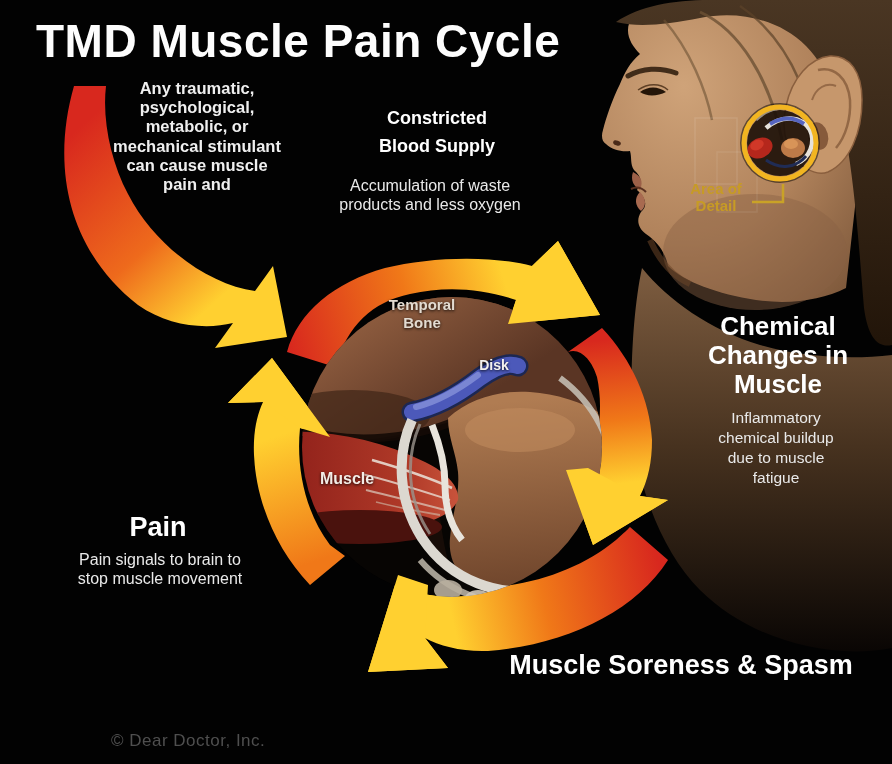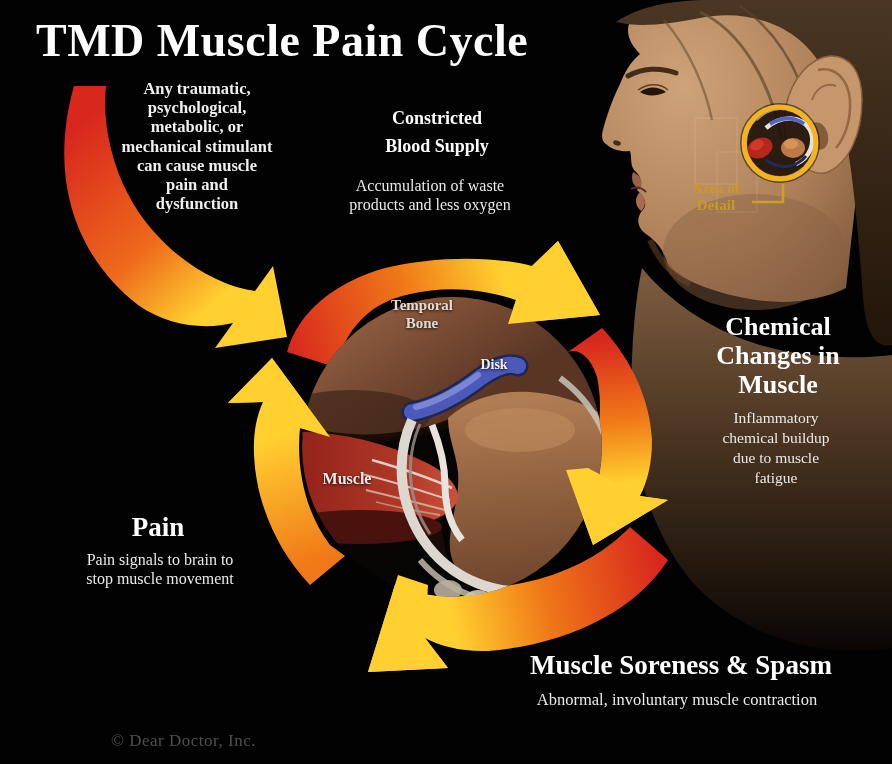--- a/index.html
+++ b/index.html
@@ -1,17 +1,17 @@
 <!DOCTYPE html>
 <html><head>
 <meta charset="utf-8">
 <style>
   html,body{margin:0;padding:0;background:#000;}
   #stage{position:relative;width:892px;height:764px;background:#020202;overflow:hidden;
-         font-family:Liberation Serif, serif;}
+         font-family:Liberation Sans, sans-serif;}
   #stage svg{position:absolute;left:0;top:0;z-index:1;}
   .txt{position:absolute;z-index:2;color:#fff;text-align:center;transform:translateX(-50%);
        white-space:nowrap;line-height:1.18;}
   .title{left:36px;top:14px;transform:none;text-align:left;font-size:46px;font-weight:bold;
          letter-spacing:.5px;color:#fdfdfd;}
   .h-big{font-weight:bold;}
   .shadowed div{text-shadow:0 1px 3px rgba(0,0,0,.85);}
   .stim{left:197px;top:79px;font-size:16.5px;font-weight:bold;line-height:19.2px;color:#efefef;}
   .blood-h{left:437px;top:104px;font-size:18px;line-height:28px;}
   .blood-b{left:430px;top:176px;font-size:16px;line-height:19px;color:#e9e9e9;}
@@ -214,21 +214,20 @@
 
 <div class="txt title">TMD Muscle Pain Cycle</div>
 
 <div class="txt stim">
   <div>Any traumatic,</div>
   <div>psychological,</div>
   <div>metabolic, or</div>
   <div>mechanical stimulant</div>
   <div>can cause muscle</div>
   <div>pain and</div>
-  <div>dysfunction</div>
 </div>
 
 <div class="txt blood-h h-big">
   <div>Constricted</div>
   <div>Blood Supply</div>
 </div>
 <div class="txt blood-b">
   <div>Accumulation of waste</div>
   <div>products and less oxygen</div>
 </div>
@@ -249,23 +248,20 @@
   <div>Pain</div>
 </div>
 <div class="txt pain-b">
   <div>Pain signals to brain to</div>
   <div>stop muscle movement</div>
 </div>
 
 <div class="txt sore-h h-big">
   <div>Muscle Soreness &amp; Spasm</div>
 </div>
-<div class="txt sore-b">
-  <div>Abnormal, involuntary muscle contraction</div>
-</div>
 
 <div class="txt anat temporal shadowed">
   <div>Temporal</div>
   <div>Bone</div>
 </div>
 <div class="txt anat disk-l shadowed">
   <div>Disk</div>
 </div>
 <div class="txt anat muscle-l shadowed">
   <div>Muscle</div>

